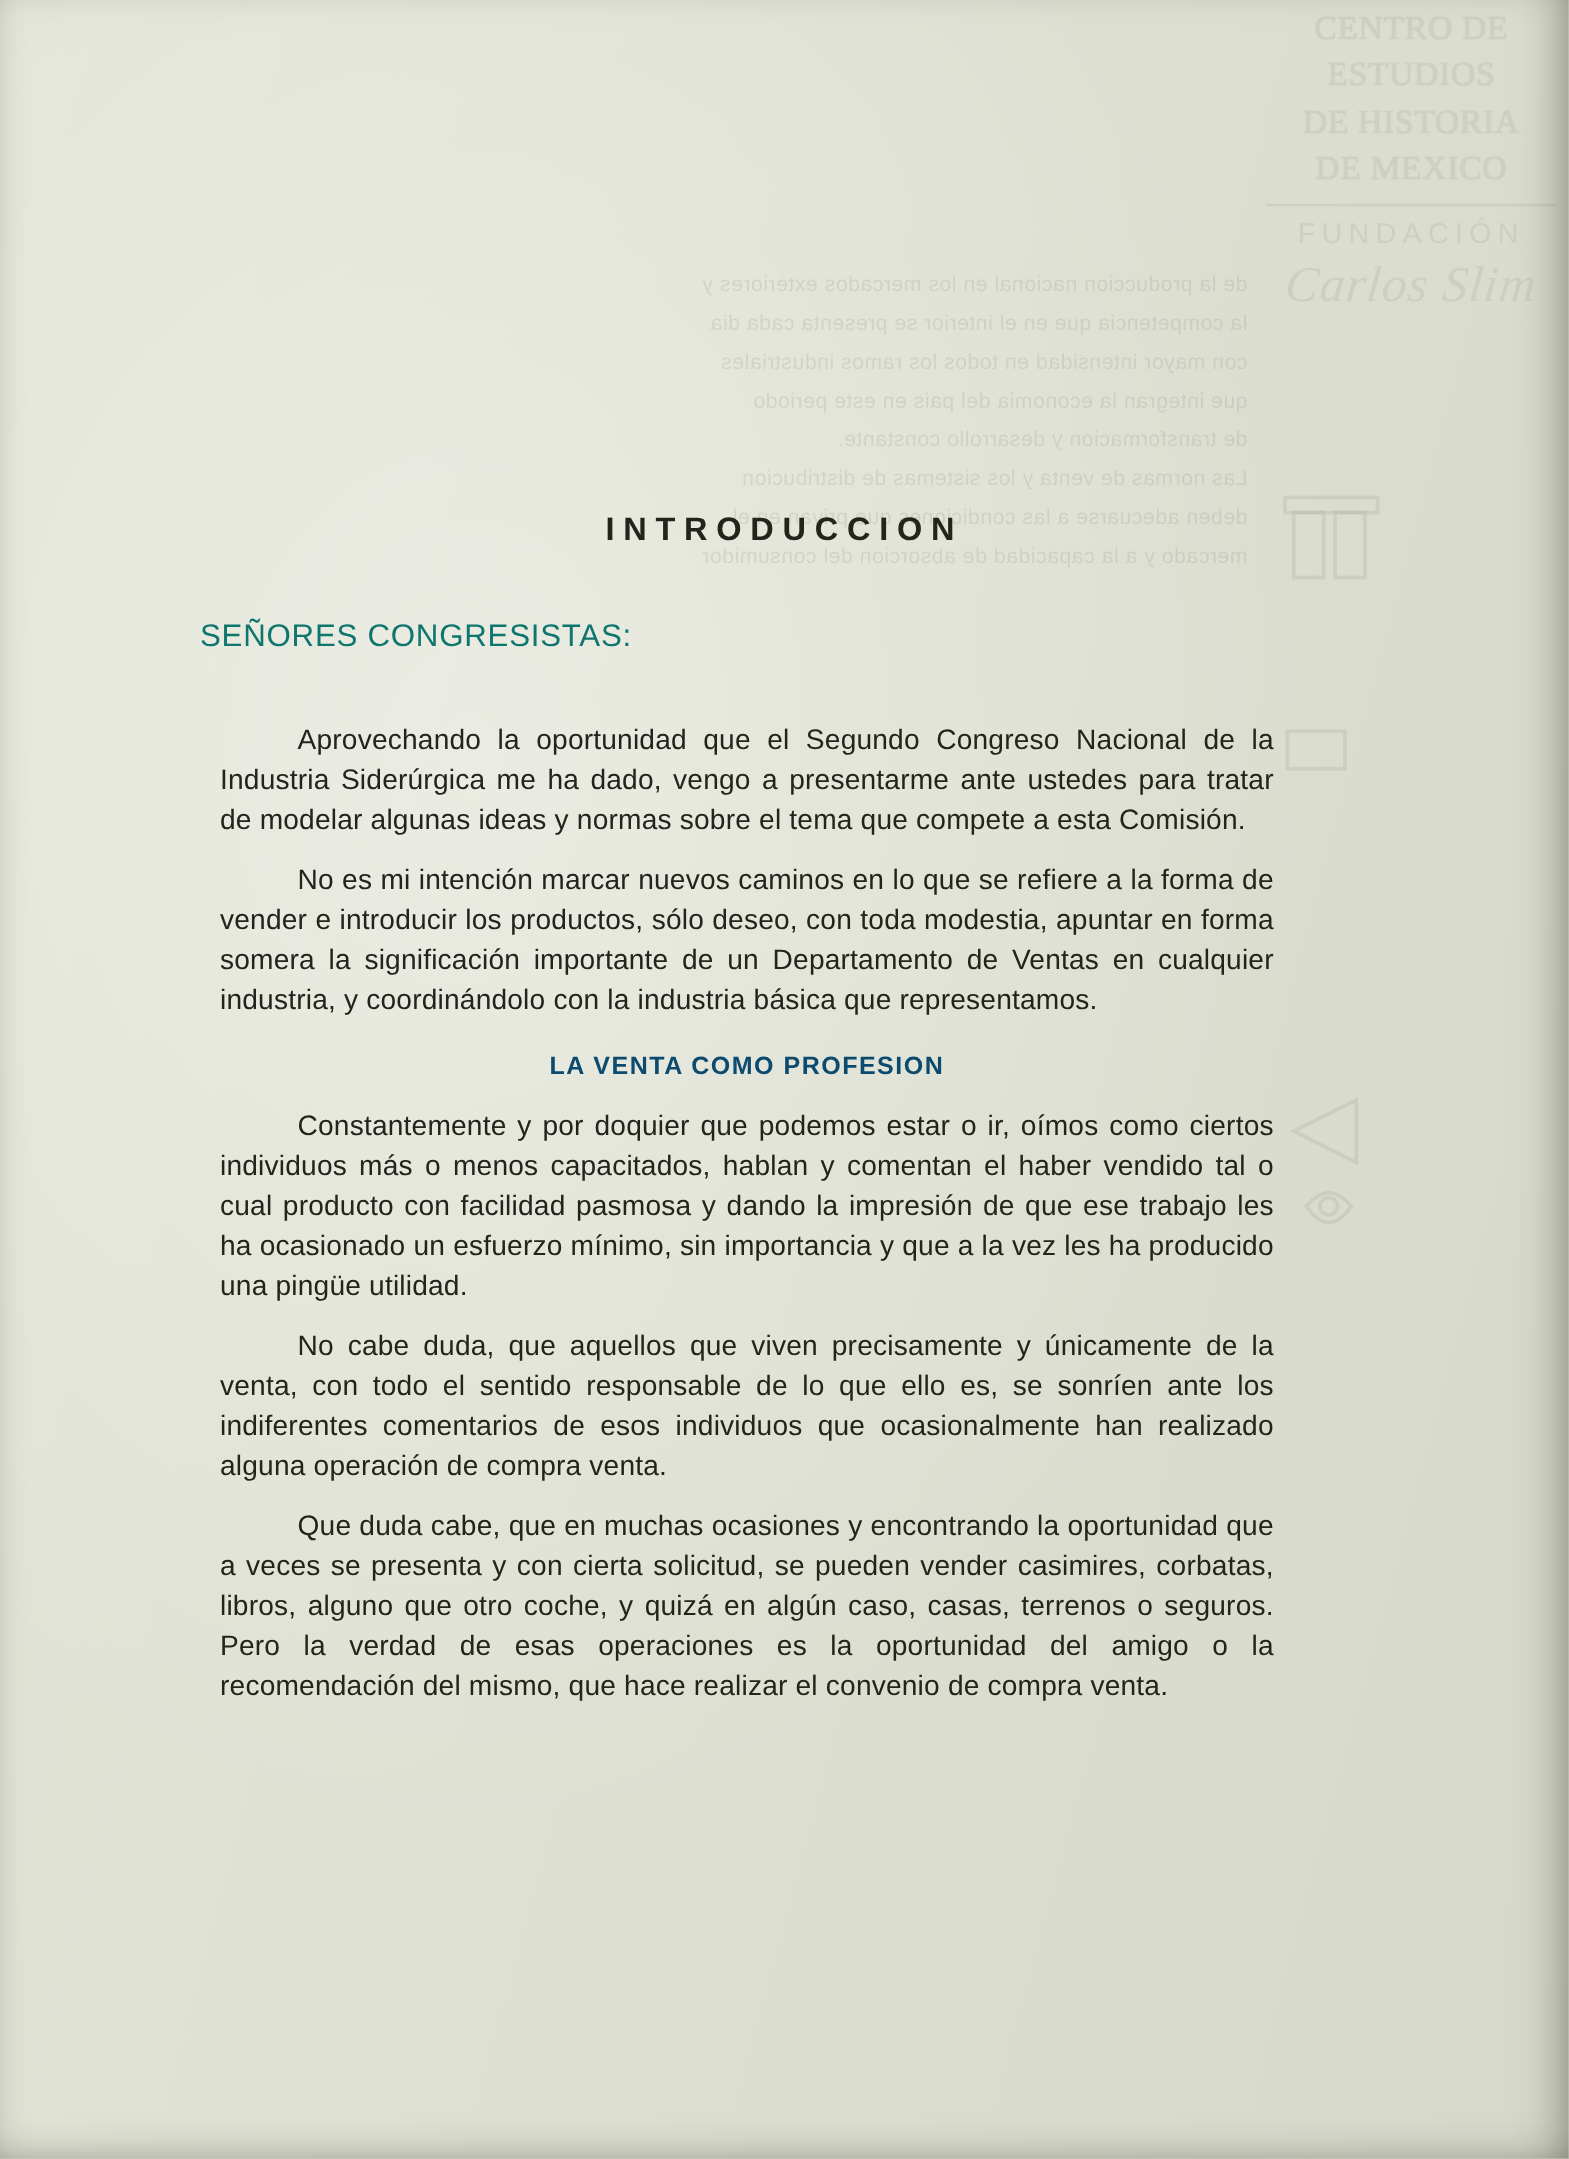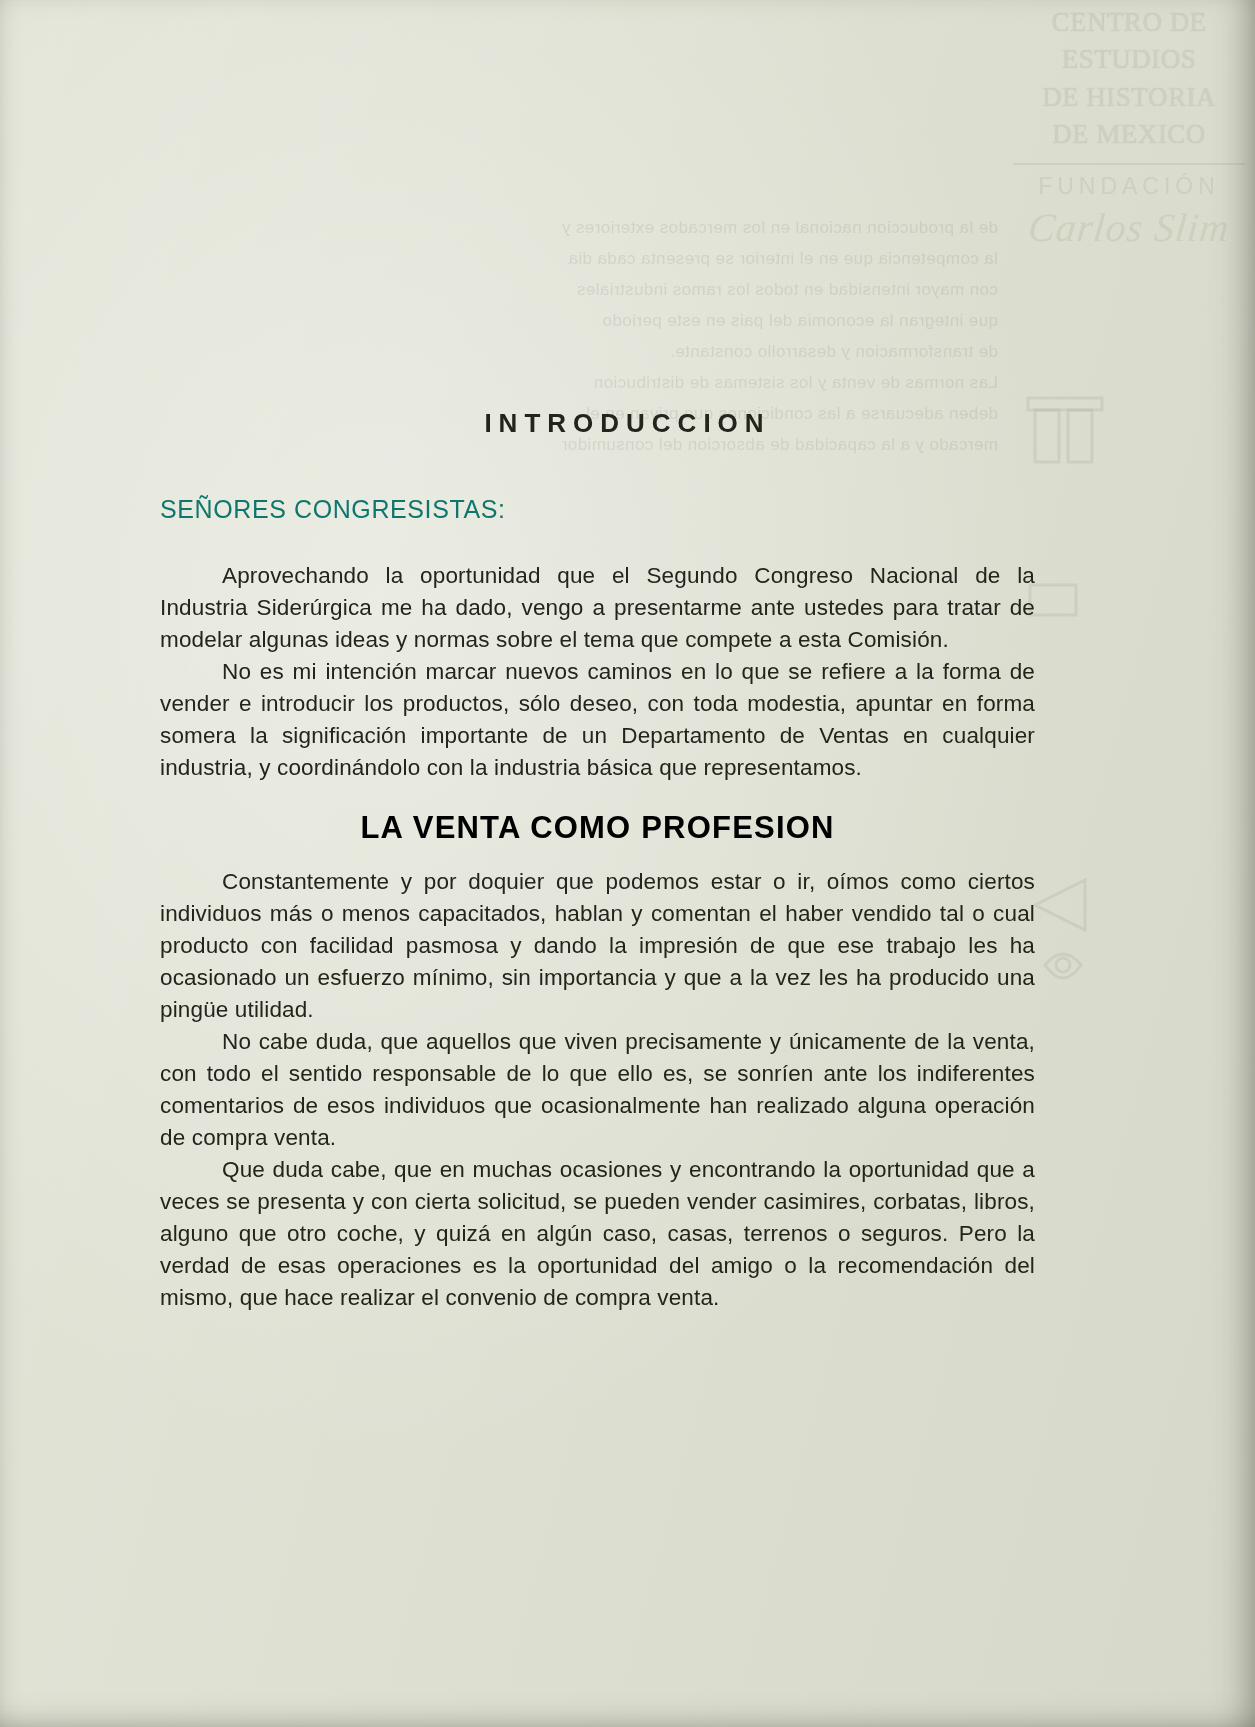--- a/index.html
+++ b/index.html
@@ -127,37 +127,37 @@
     color: #0f766e;
   }
   #body-col {
     position: absolute;
     top: 560px;
     left: 160px;
     width: 875px;
     color: #23251c;
   }
   p.para {
-    margin: 0;
+    margin: 16px;
     text-align: justify;
     text-justify: inter-word;
     font-family: "Liberation Sans", sans-serif;
     font-size: 22.5px;
     line-height: 32px;
     letter-spacing: 0.15px;
     text-indent: 62px;
   }
   h2.section-head {
     margin: 26px 0 20px 0;
     text-align: center;
     font-family: "Liberation Sans", sans-serif;
     font-weight: bold;
-    font-size: 31px;
+    font-size: 20px;
     letter-spacing: 1.2px;
-    color: #000000;
+    color: #0c4a6e;
   }
 </style>
 </head>
 <body>
 
 <div id="page">
 
   <div id="paper-texture"></div>
 
   <div id="ghost-block" class="ghost">

